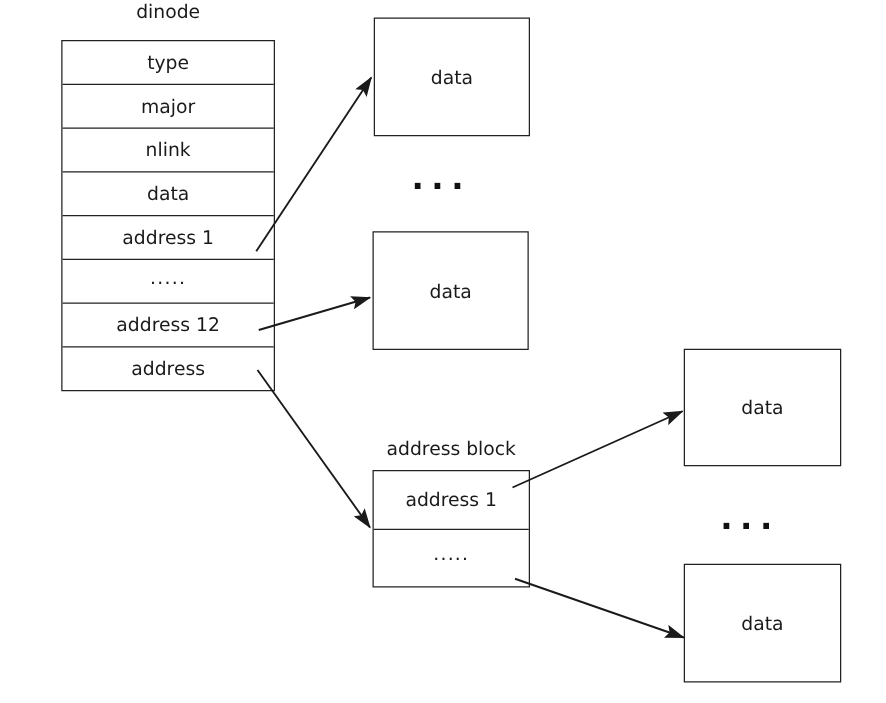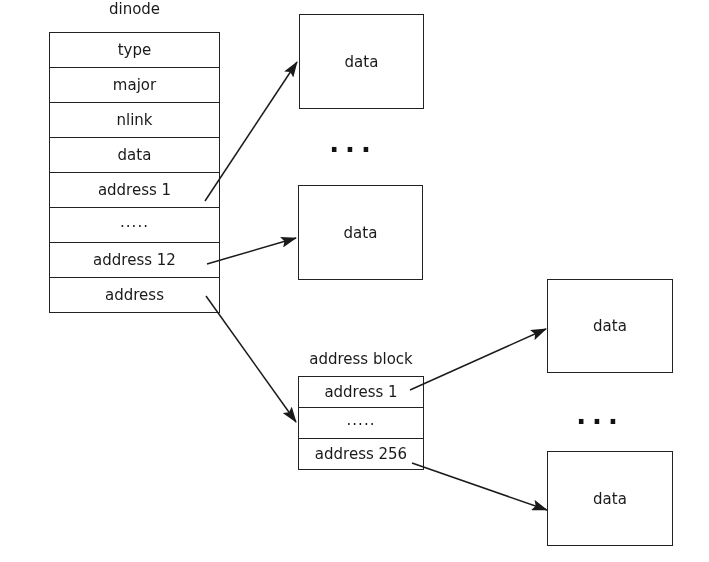--- a/index.html
+++ b/index.html
@@ -122,23 +122,20 @@
 
   <div class="box-title" style="left:283px; top:348px; width:156px;">address block</div>
 
   <div class="struct-table" style="left:298px; top:376px; width:126px; height:94px;">
     <div class="struct-row">
         <span>address 1</span>
       </div>
     <div class="struct-row dots-row">
         <span>.....</span>
       </div>
-    <div class="struct-row">
-        <span>address 256</span>
-      </div>
   </div>
 
   <div class="data-box" style="left:547px; top:279px; width:126px; height:94px;">
     <span>data</span>
   </div>
 
   <div class="big-ellipsis" style="left:565px; top:402px;">...</div>
 
   <div class="data-box" style="left:547px; top:451px; width:126px; height:95px;">
     <span>data</span>

